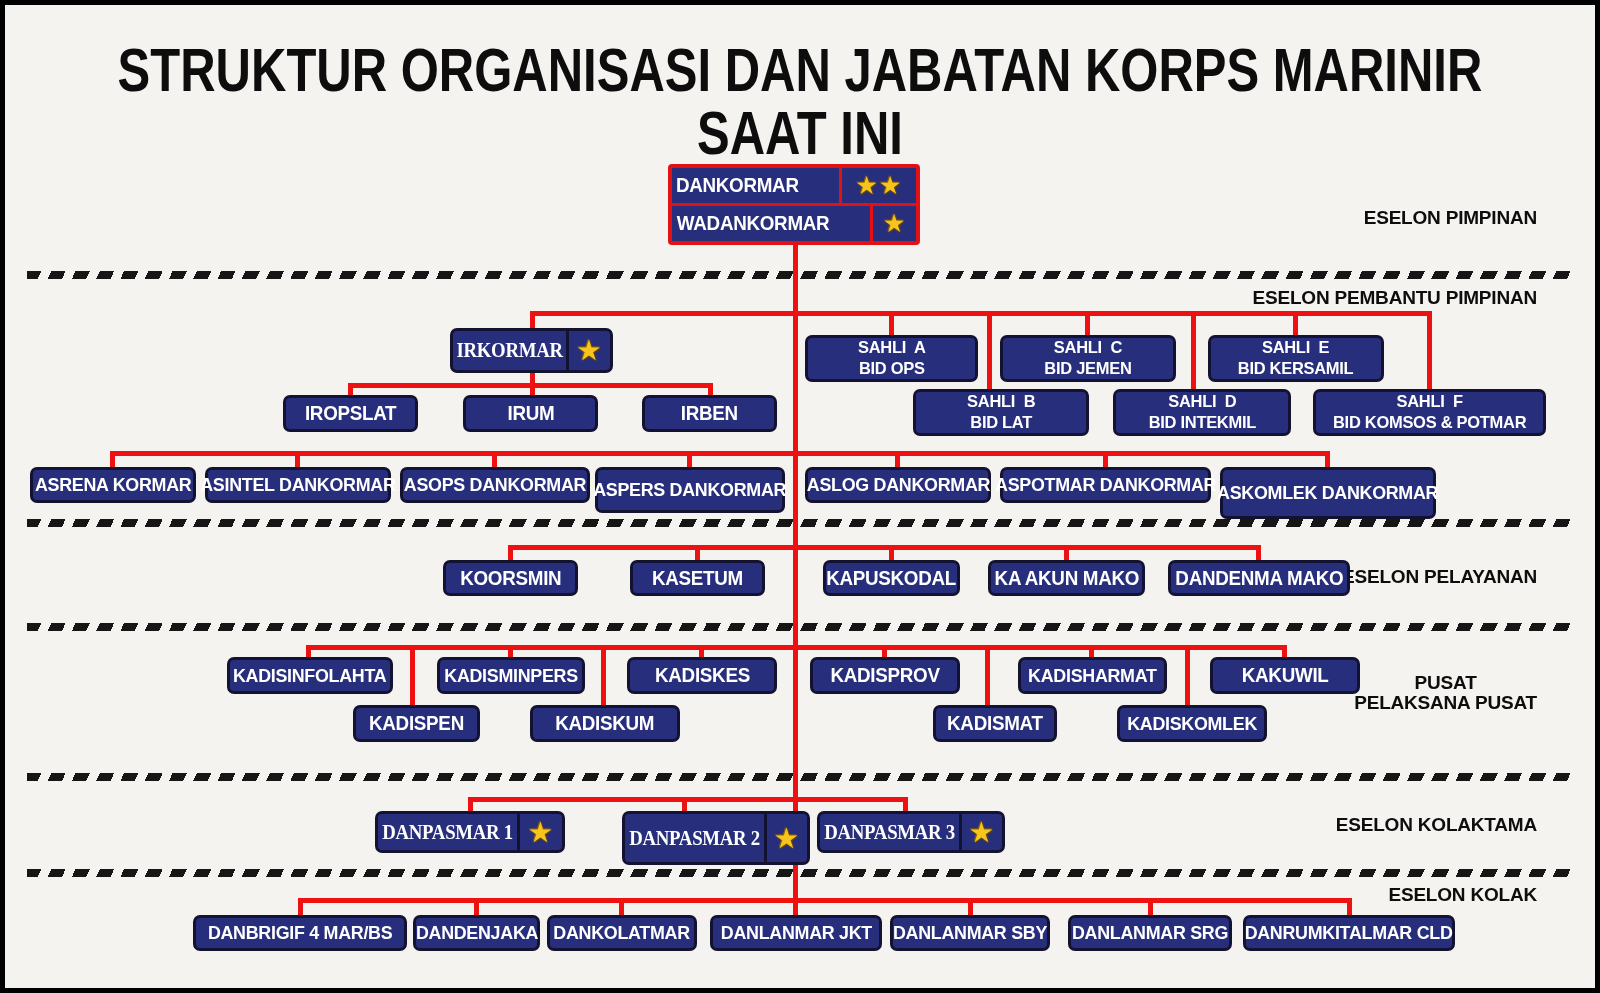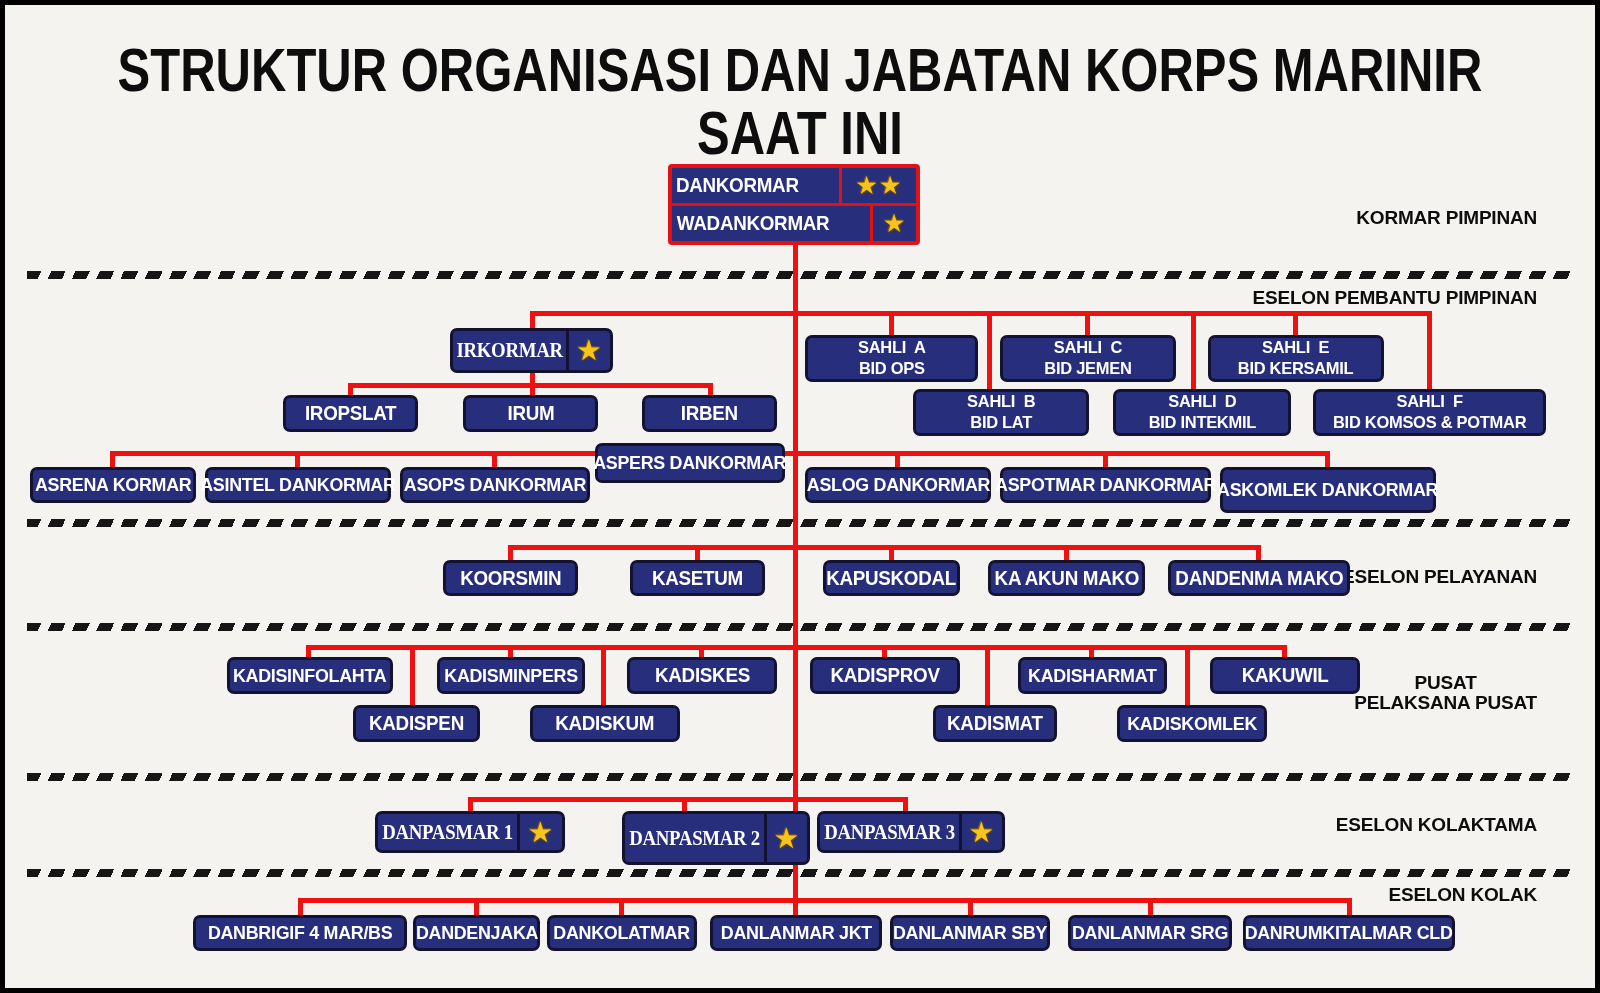--- a/index.html
+++ b/index.html
@@ -56,21 +56,21 @@
     <div>STRUKTUR ORGANISASI DAN JABATAN KORPS MARINIR</div>
     <div>SAAT INI</div>
   </div>
 
   <div class="dash" style="top:266px"></div>
   <div class="dash" style="top:514px"></div>
   <div class="dash" style="top:618px"></div>
   <div class="dash" style="top:768px"></div>
   <div class="dash" style="top:864px"></div>
 
-  <div class="eselon" style="top:203px">KORMAR PIMPINAN</div>
+  <div class="eselon" style="top:203px">ESELON PIMPINAN</div>
   <div class="eselon" style="top:283px">ESELON PEMBANTU PIMPINAN</div>
   <div class="eselon" style="top:562px">ESELON PELAYANAN</div>
   <div class="eselon" style="top:668px">
     <div>PUSAT</div>
     <div>PELAKSANA PUSAT</div>
   </div>
   <div class="eselon" style="top:810px">ESELON KOLAKTAMA</div>
   <div class="eselon" style="top:880px">ESELON KOLAK</div>
 
   <div class="vl" style="left:788px;top:232px;height:678px"></div>
@@ -190,30 +190,30 @@
 
   <div class="node f19" style="left:25px;top:462px;width:166px;height:36px">
       <span class="lbl">ASRENA KORMAR</span>
     </div>
   <div class="node f19" style="left:200px;top:462px;width:186px;height:36px">
       <span class="lbl">ASINTEL DANKORMAR</span>
     </div>
   <div class="node f19" style="left:395px;top:462px;width:190px;height:36px">
       <span class="lbl">ASOPS DANKORMAR</span>
     </div>
-  <div class="node f19" style="left:590px;top:438px;width:190px;height:40px">
+  <div class="node f19" style="left:590px;top:462px;width:190px;height:46px">
       <span class="lbl">ASPERS DANKORMAR</span>
     </div>
   <div class="node f19" style="left:800px;top:462px;width:186px;height:36px">
       <span class="lbl">ASLOG DANKORMAR</span>
     </div>
   <div class="node f19" style="left:995px;top:462px;width:211px;height:36px">
       <span class="lbl">ASPOTMAR DANKORMAR</span>
     </div>
-  <div class="node f19" style="left:1215px;top:462px;width:216px;height:46px">
+  <div class="node f19" style="left:1215px;top:462px;width:216px;height:52px">
       <span class="lbl">ASKOMLEK DANKORMAR</span>
     </div>
 
   <div class="node" style="left:438px;top:555px;width:135px;height:36px">
       <span class="lbl">KOORSMIN</span>
     </div>
   <div class="node" style="left:625px;top:555px;width:135px;height:36px">
       <span class="lbl">KASETUM</span>
     </div>
   <div class="node" style="left:818px;top:555px;width:137px;height:36px">

